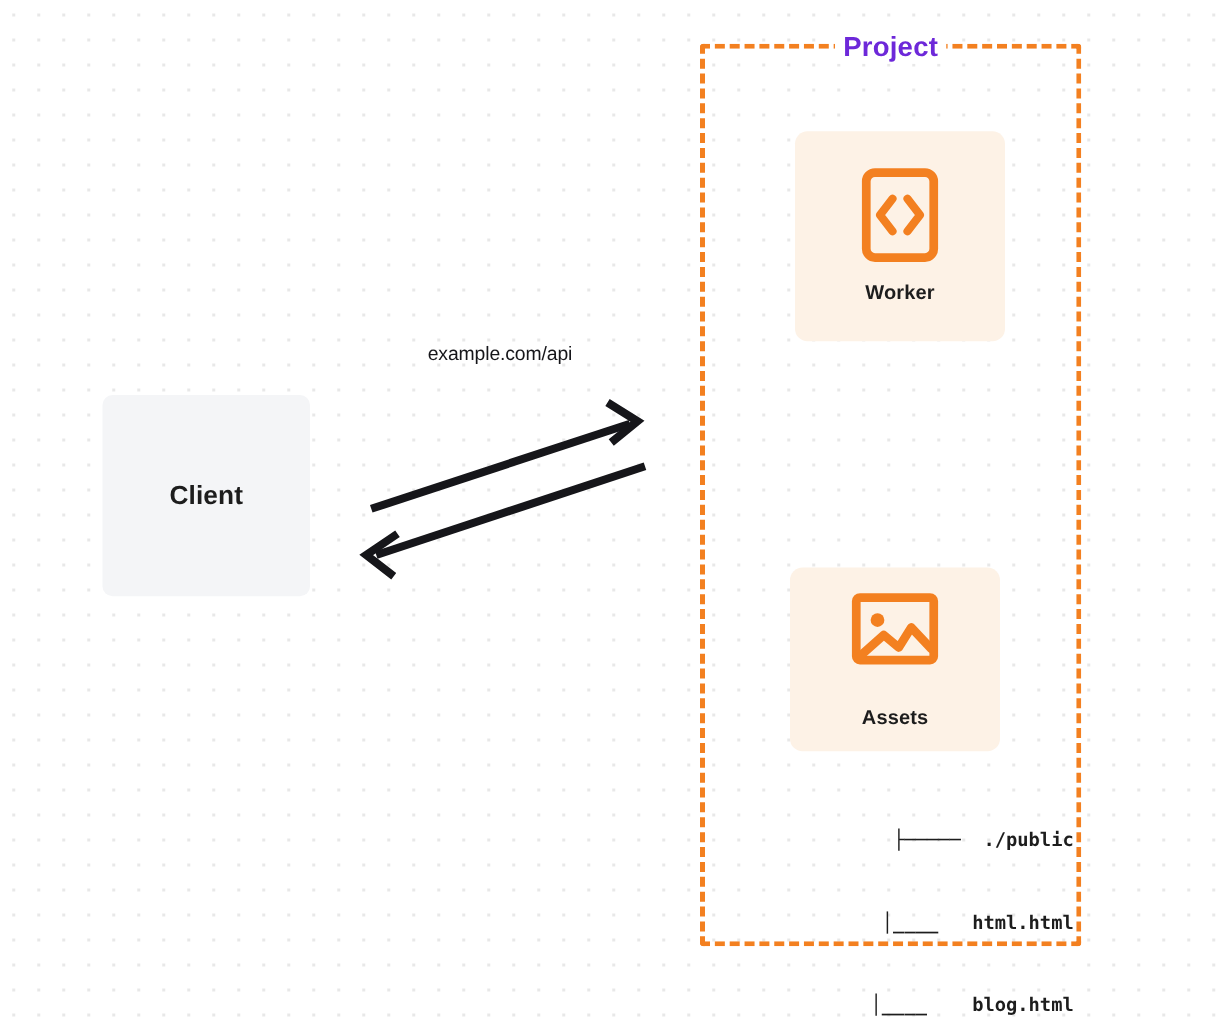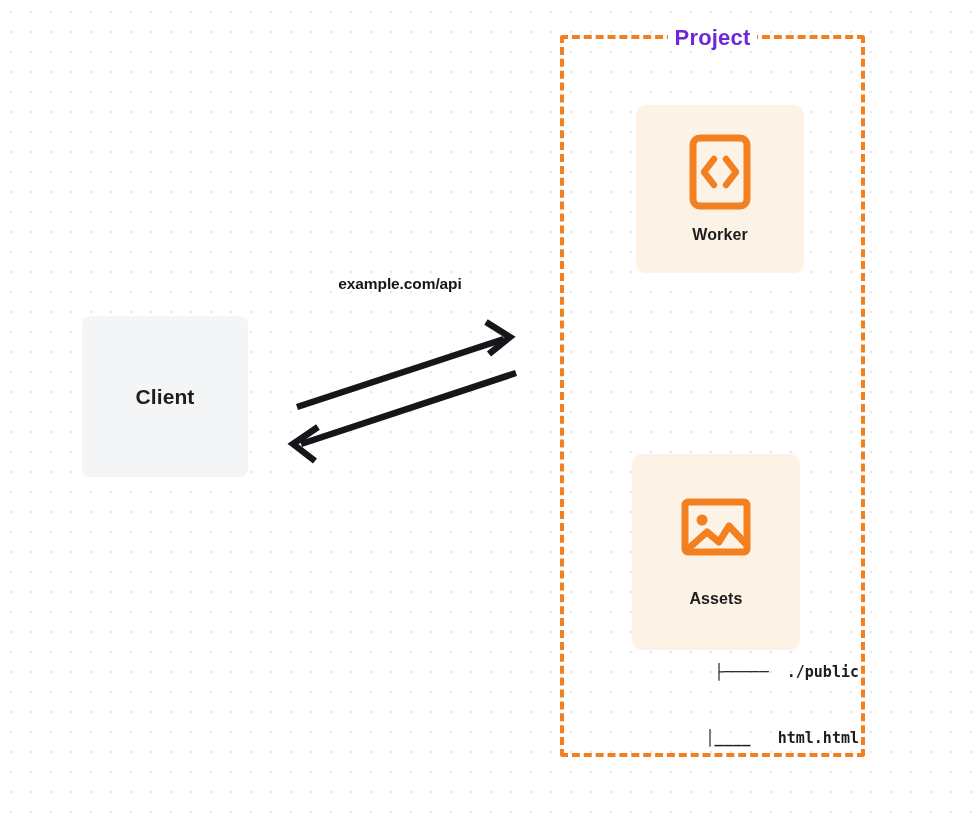--- a/index.html
+++ b/index.html
@@ -52,21 +52,21 @@
     width: 260px;
     height: 200px;
   }
   #connector-label {
     position: absolute;
     left: 0;
     top: 0;
     width: 260px;
     text-align: center;
     font-size: 15.5px;
-    font-weight: bold;
+    font-weight: normal;
     color: #16161a;
     letter-spacing: -0.1px;
     white-space: nowrap;
   }
   #connector-svg {
     position: absolute;
     left: 0;
     top: 0;
   }
 
@@ -108,21 +108,21 @@
   #worker-card {
     left: 72px;
     top: 66px;
     width: 168px;
     height: 168px;
   }
   #assets-card {
     left: 68px;
     top: 415px;
     width: 168px;
-    height: 196px;
+    height: 147px;
     gap: 16px;
   }
   .service-card .card-icon {
     display: block;
     line-height: 0;
     margin-bottom: 16px;
   }
   .service-card .card-title {
     font-size: 16px;
     font-weight: bold;
@@ -197,17 +197,18 @@
           <circle cx="21" cy="24" r="5.5" fill="#f38020"></circle>
           <polyline points="8,52 26,36 38,46 48,30 64,47" fill="none" stroke="#f38020" stroke-width="7" stroke-linecap="round" stroke-linejoin="round"></polyline>
         </svg>
       </span>
       <span class="card-title">Assets</span>
     </div>
 
     <div id="file-tree">
       <span class="tree-row">├─────  ./public</span>
       <span class="tree-row">     │____   html.html</span>
+      <span class="tree-row">     │____    blog.html</span>
       
     </div>
 
   </div>
 </div>
 
 </body></html>

